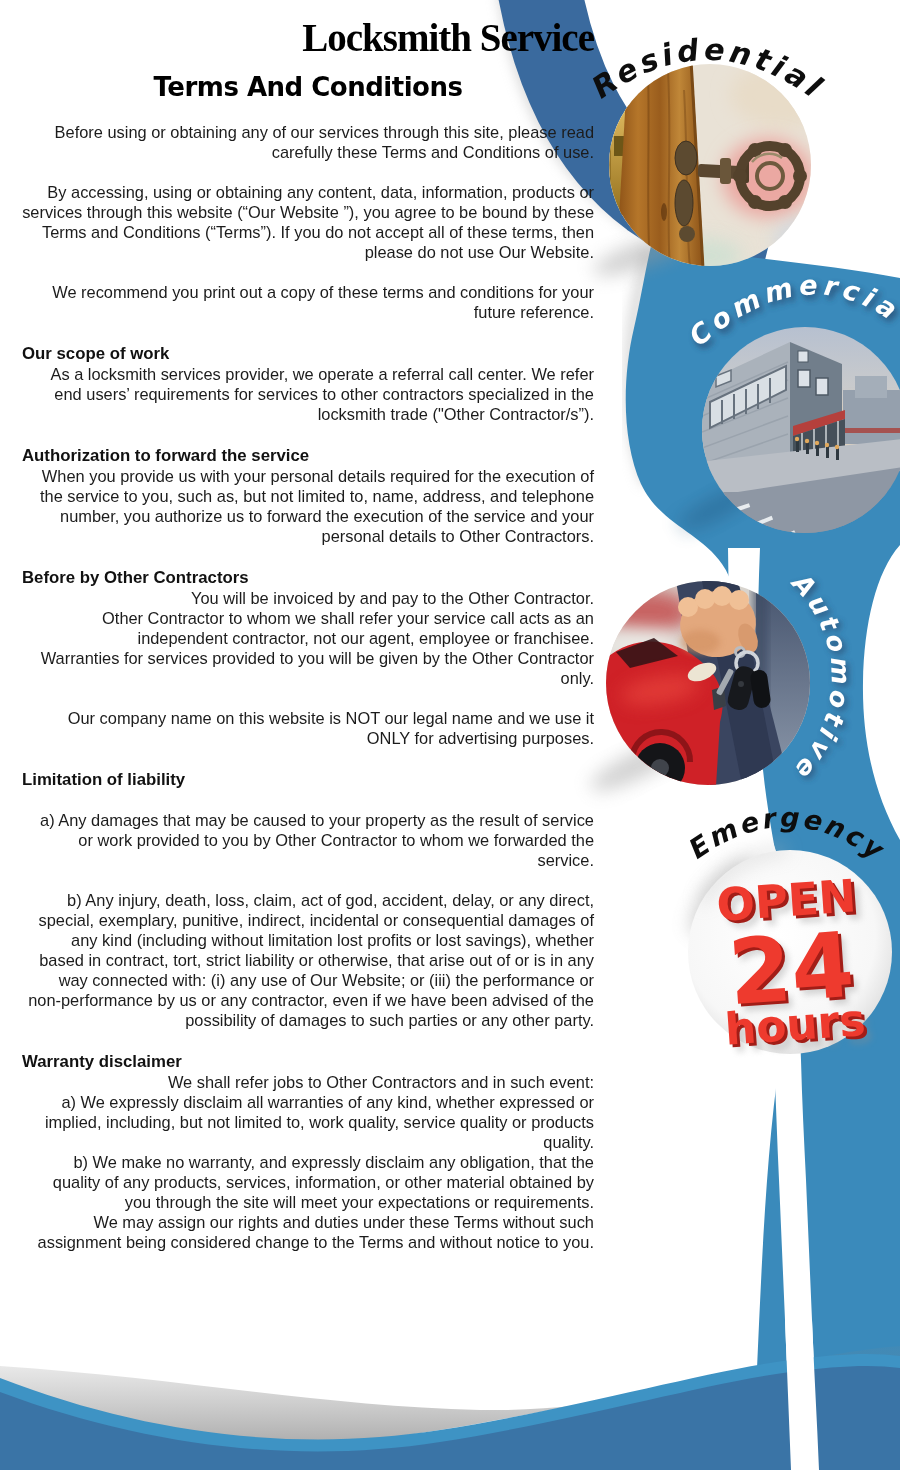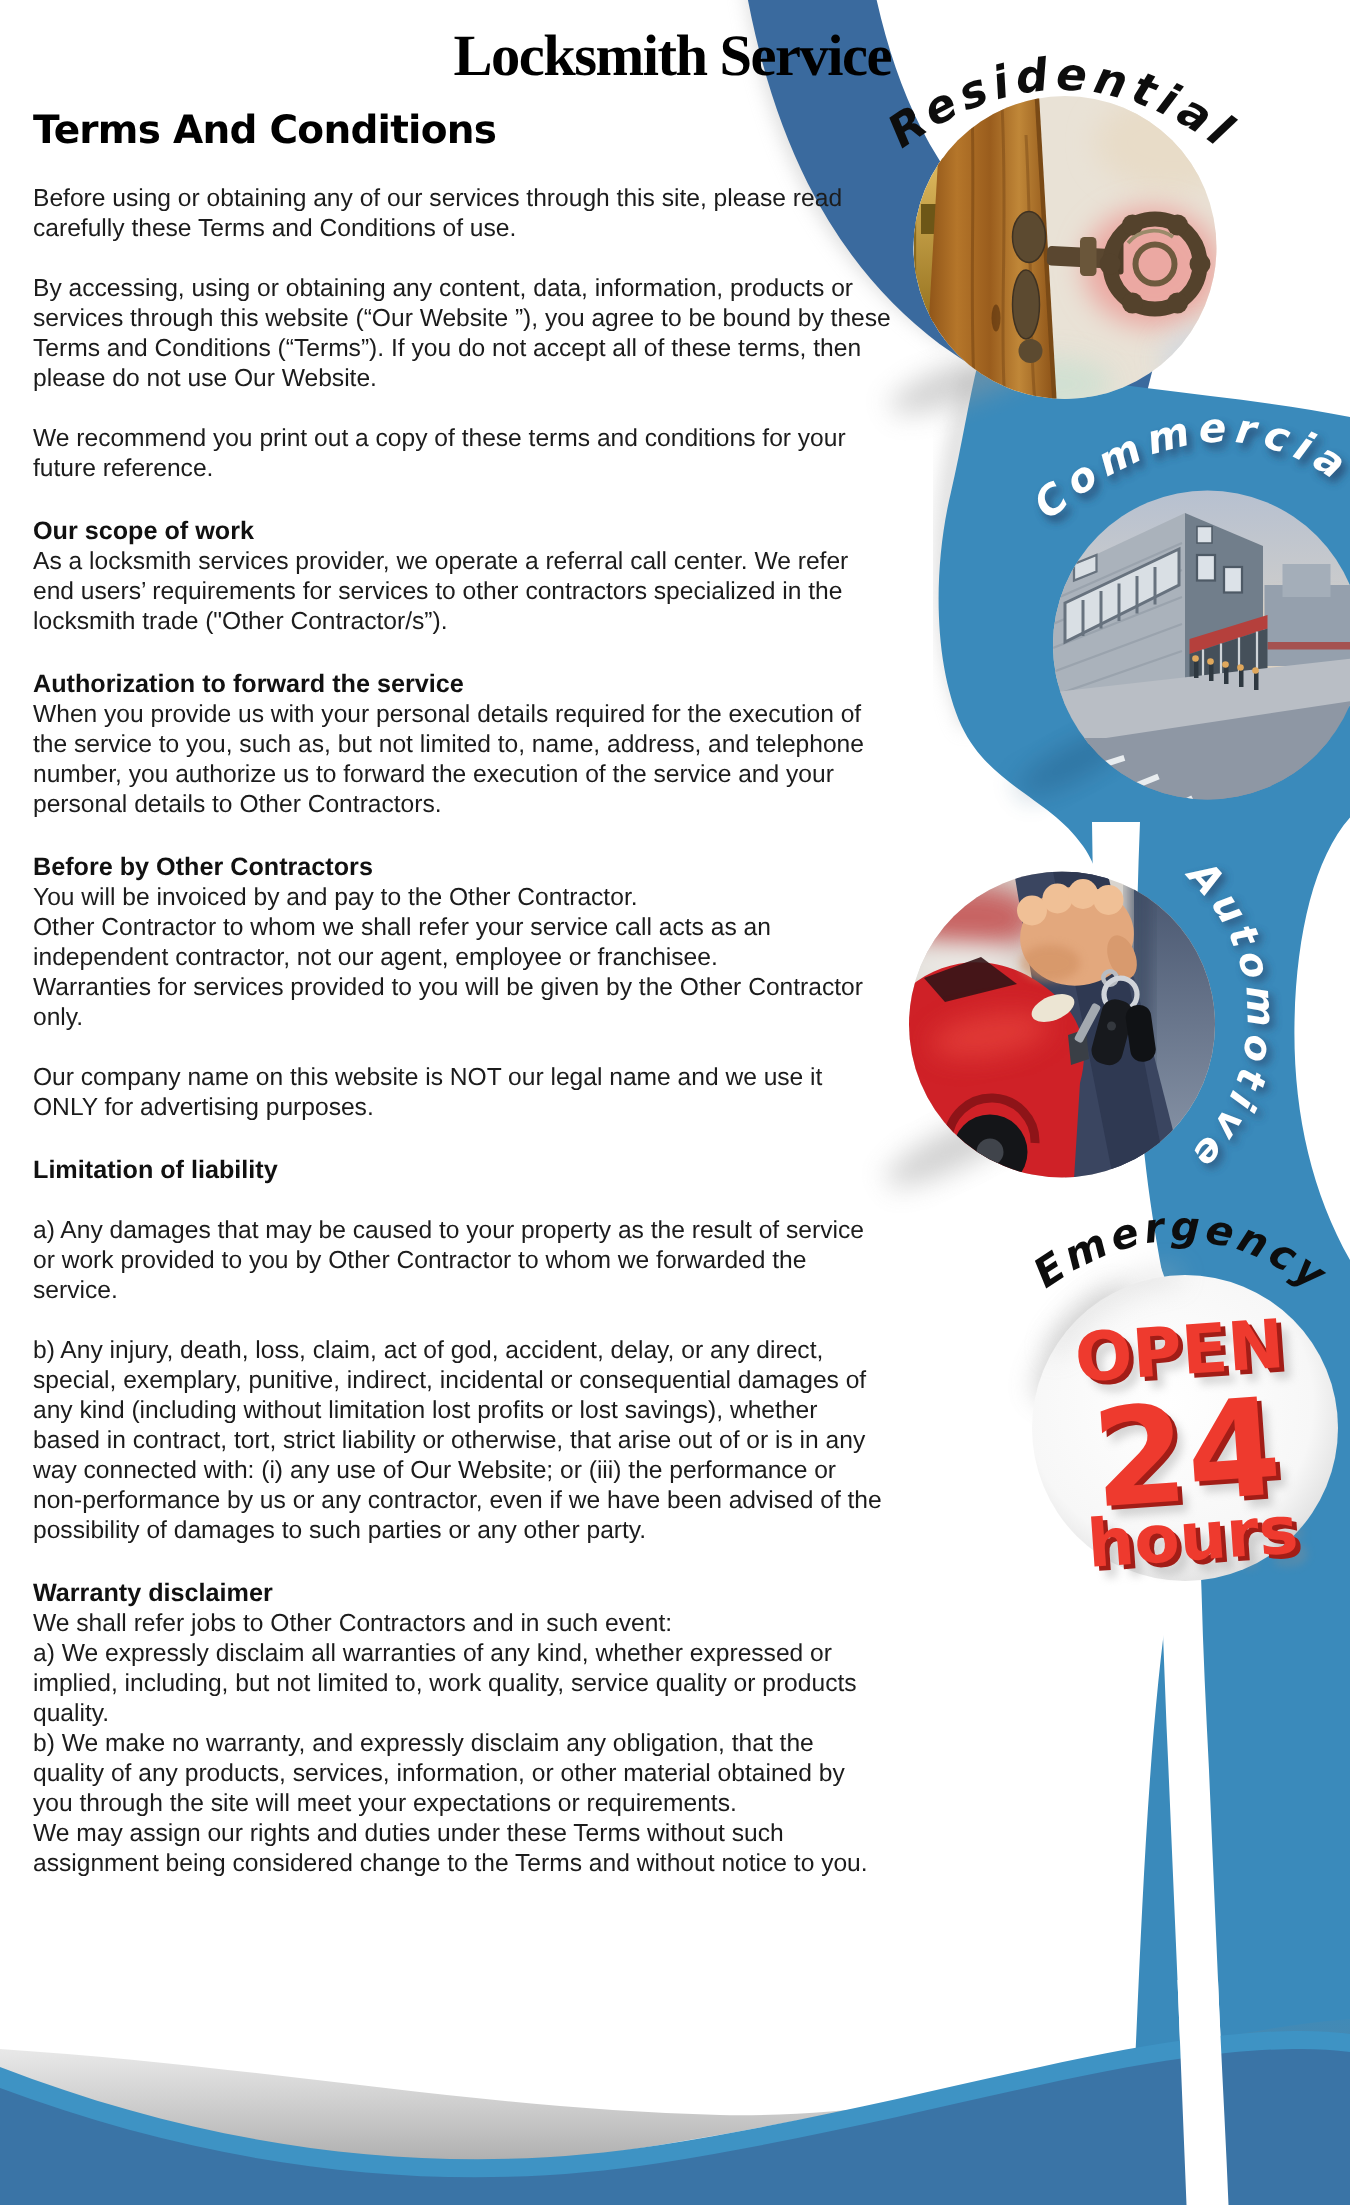--- a/index.html
+++ b/index.html
@@ -4,22 +4,22 @@
 <style>
   html,body{margin:0;padding:0;background:#9a9a9a;}
   #canvas{position:relative;width:900px;height:1470px;background:#ffffff;overflow:hidden;
           font-family:"Liberation Sans",sans-serif;}
   #deco{position:absolute;left:0;top:0;z-index:1;}
   .content{position:absolute;left:22px;top:8px;width:572px;z-index:2;color:#1c1c1c;
            font:16.4px/20px "Liberation Sans",sans-serif;}
   .content h1{font-family:Liberation Serif, serif;font-weight:800;font-size:39px;line-height:44px;
               letter-spacing:-1px;text-align:right;margin:8px 0 12px;color:#000;}
   .content h2{font-family:"DejaVu Sans",sans-serif;font-weight:800;font-size:26px;line-height:30px;
-              letter-spacing:-0.5px;text-align:left;margin:0 0 20px;color:#000;}
-  .content p{margin:20px 0;}
+              letter-spacing:-0.5px;text-align:center;margin:0 0 20px;color:#000;}
+  .content p{margin:20px 0;text-align:right;}
   .content h3{font-size:16.8px;line-height:20px;font-weight:bold;margin:22px 0 0;color:#111;}
   .content .sec p{margin:0;}
   .content p.line{margin:0;}
   svg text{font-family:"DejaVu Sans",sans-serif;}
   .ribbon-label{font-weight:bold;font-style:italic;}
   .badge-text{font-family:"DejaVu Sans",sans-serif;font-weight:800;}
 </style>
 </head>
 <body>
 

